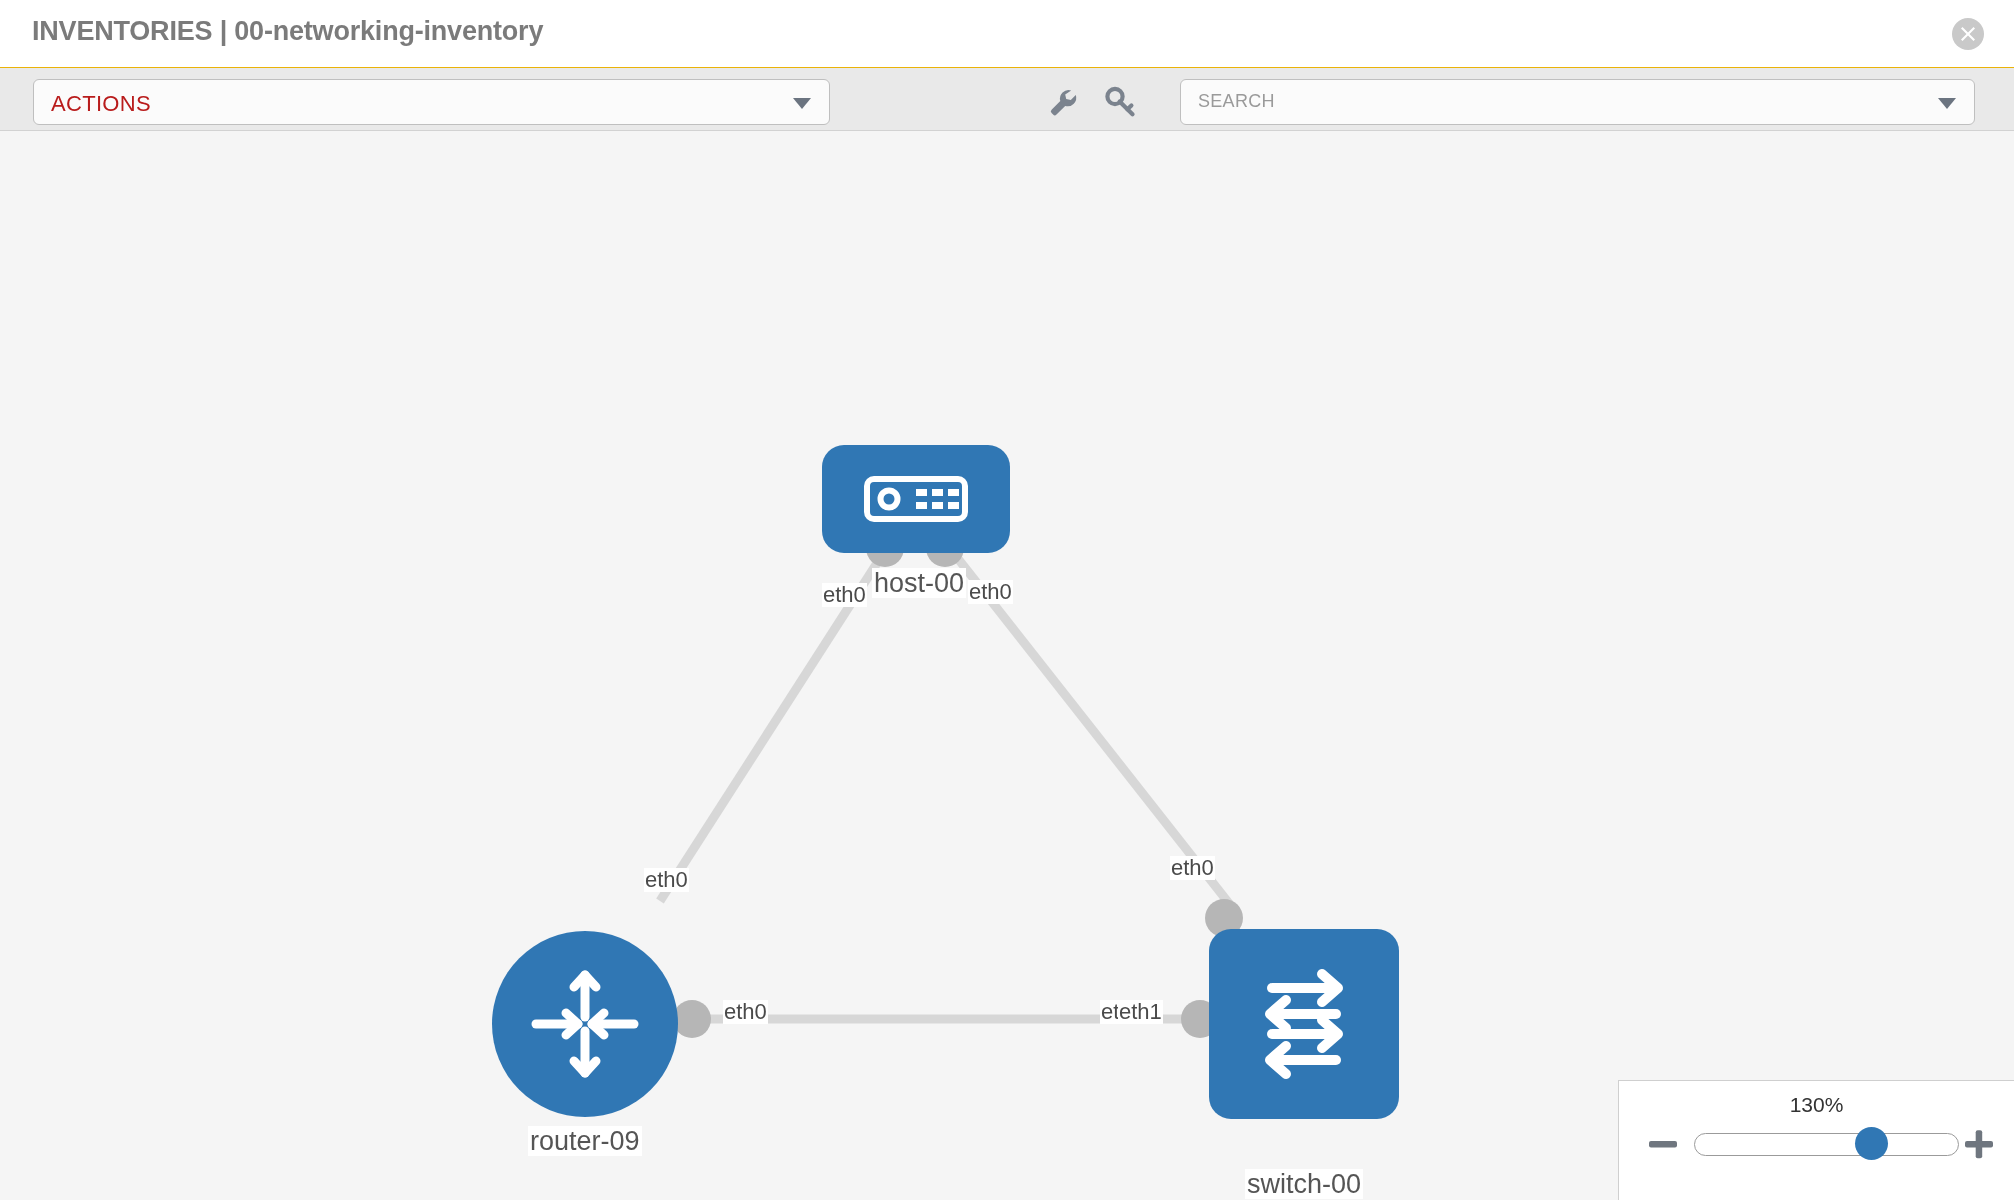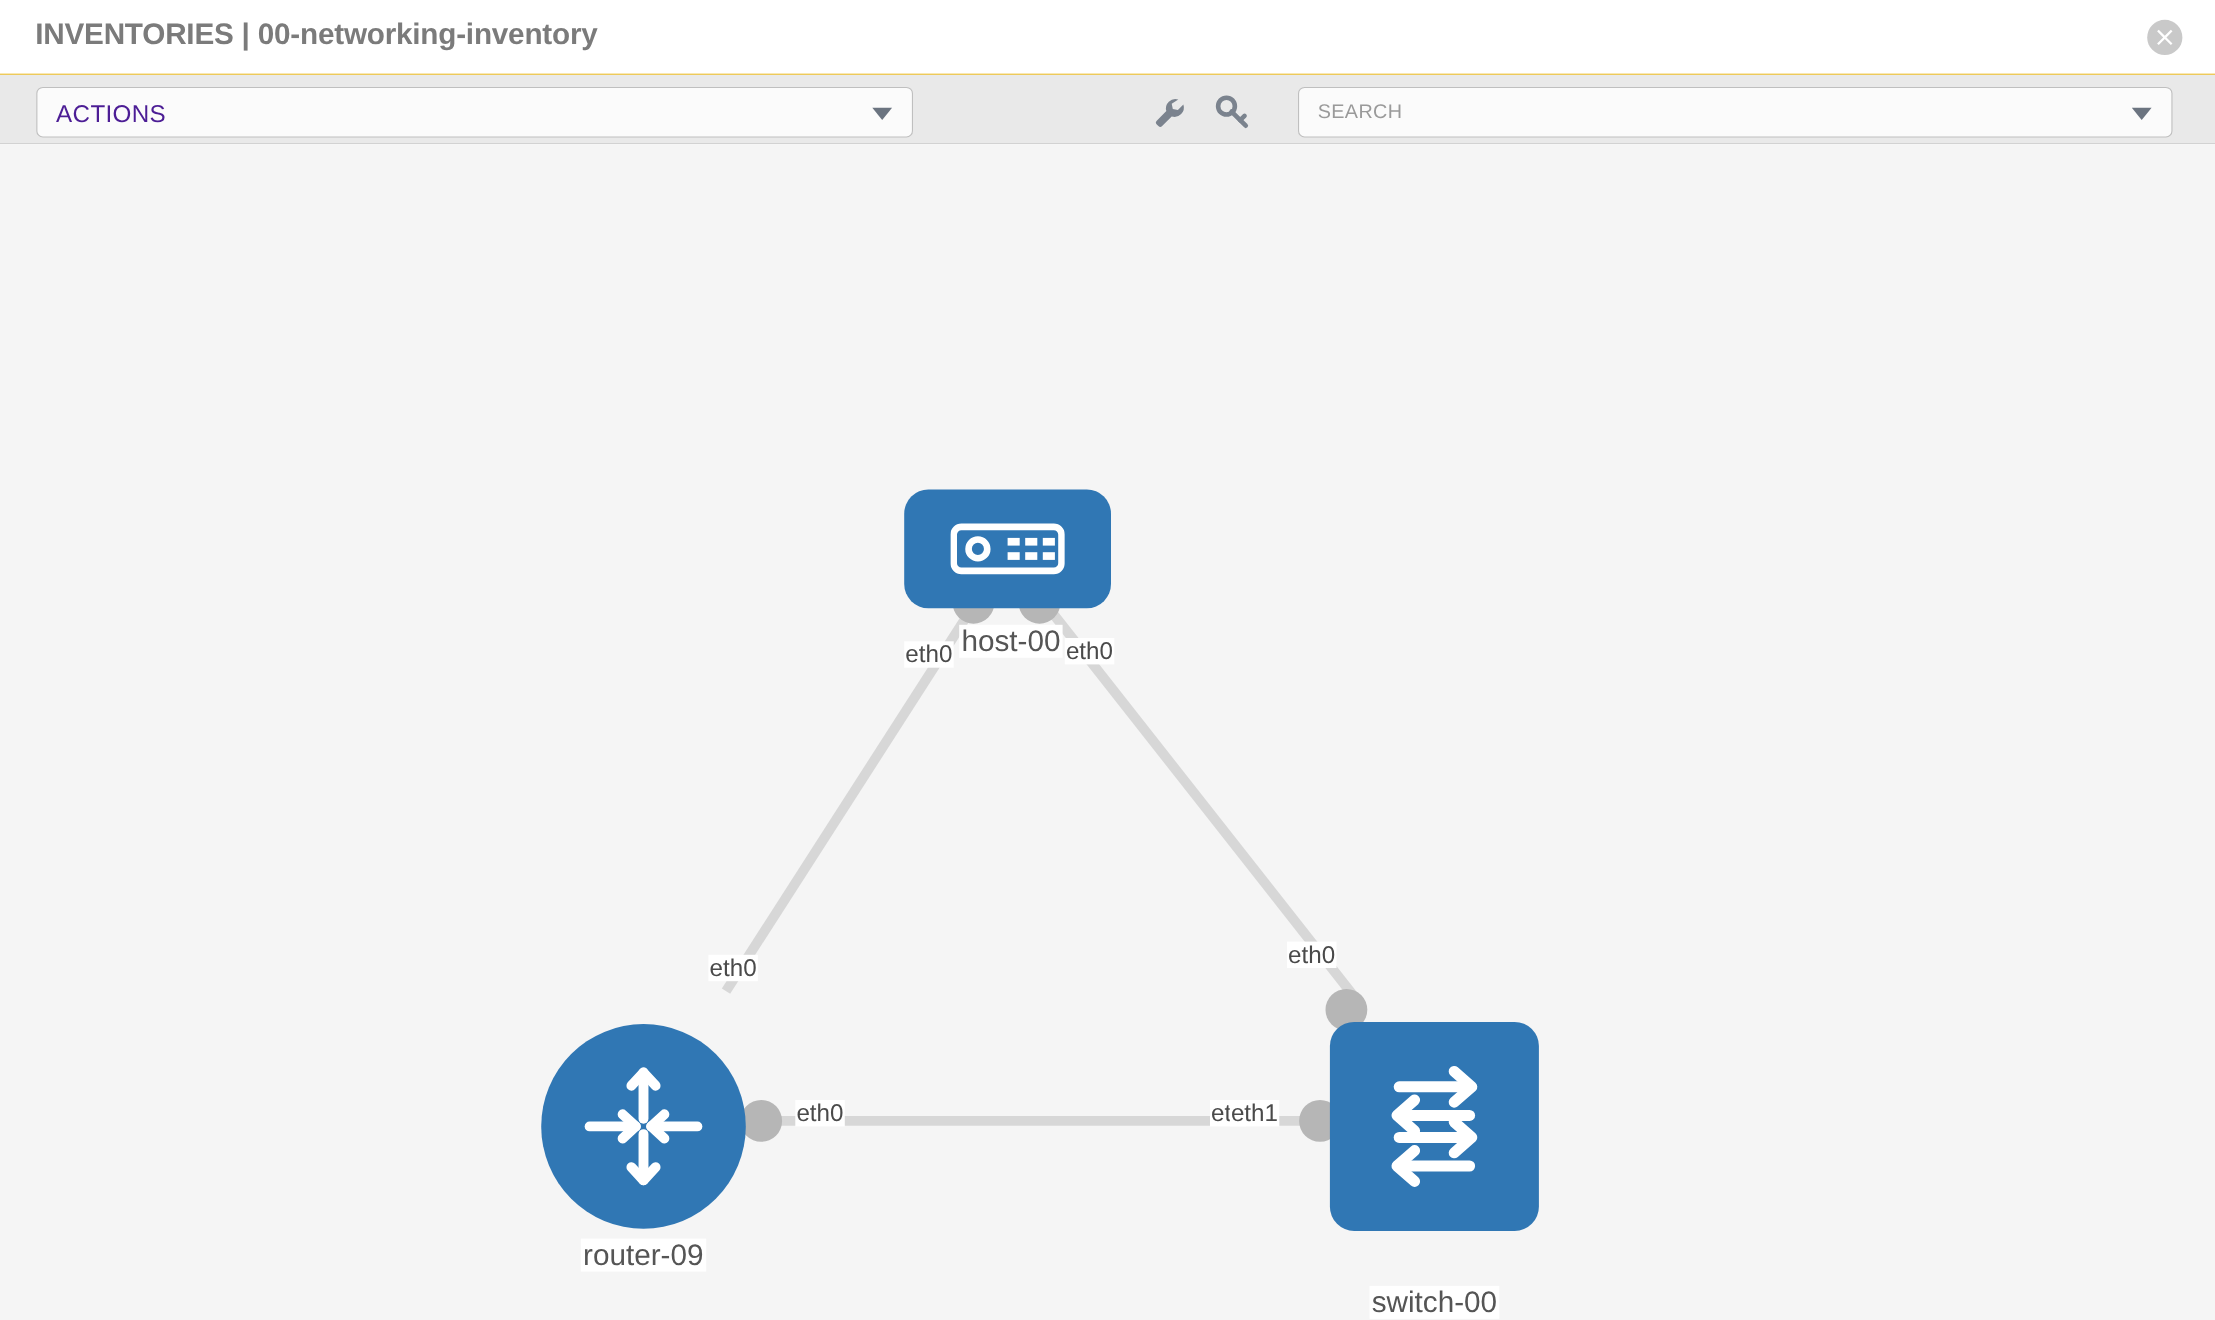--- a/index.html
+++ b/index.html
@@ -51,21 +51,21 @@
     width: 797px; height: 46px;
     background: #fbfbfb;
     border: 1px solid #bfbfbf;
     border-radius: 6px;
     cursor: pointer;
   }
   .actions-select .label {
     position: absolute;
     left: 17px; top: 11px;
     font-size: 22px;
-    color: #4c1d95;
+    color: #b91c1c;
     letter-spacing: 0.3px;
   }
   .caret {
     position: absolute;
     right: 18px; top: 50%;
     margin-top: -4px;
     width: 0; height: 0;
     border-left: 9px solid transparent;
     border-right: 9px solid transparent;
     border-top: 11px solid #6b7480;
@@ -316,14 +316,34 @@
   <div class="node-label" style="left:1245px; top:995px;margin-top:43px;">switch-00</div>
 
   <div class="edge-label" style="left:822px;  top:452px;">eth0</div>
   <div class="edge-label" style="left:968px;  top:449px;">eth0</div>
   <div class="edge-label" style="left:644px;  top:737px;">eth0</div>
   <div class="edge-label" style="left:1170px; top:725px;">eth0</div>
   <div class="edge-label" style="left:723px;  top:869px;">eth0</div>
   <div class="edge-label" style="left:1100px; top:869px;">eth</div>
   <div class="edge-label" style="left:1118px; top:869px;">eth1</div>
 
+  <div class="zoom-panel">
+    <div class="zoom-value">130%</div>
+
+    <div class="zoom-minus">
+      <svg width="34" height="34" viewBox="0 0 34 34">
+        <rect x="3" y="14" width="28" height="6.5" rx="2" fill="#6f767f"></rect>
+      </svg>
+    </div>
+
+    <div class="zoom-track">
+      <div class="zoom-thumb" style="left:61%;"></div>
+    </div>
+
+    <div class="zoom-plus">
+      <svg width="34" height="34" viewBox="0 0 34 34">
+        <rect x="3" y="14" width="28" height="6.5" rx="2" fill="#6f767f"></rect>
+        <rect x="13.7" y="3.2" width="6.5" height="28" rx="2" fill="#6f767f"></rect>
+      </svg>
+    </div>
+  </div>
 
 </div>
 
 </body></html>

